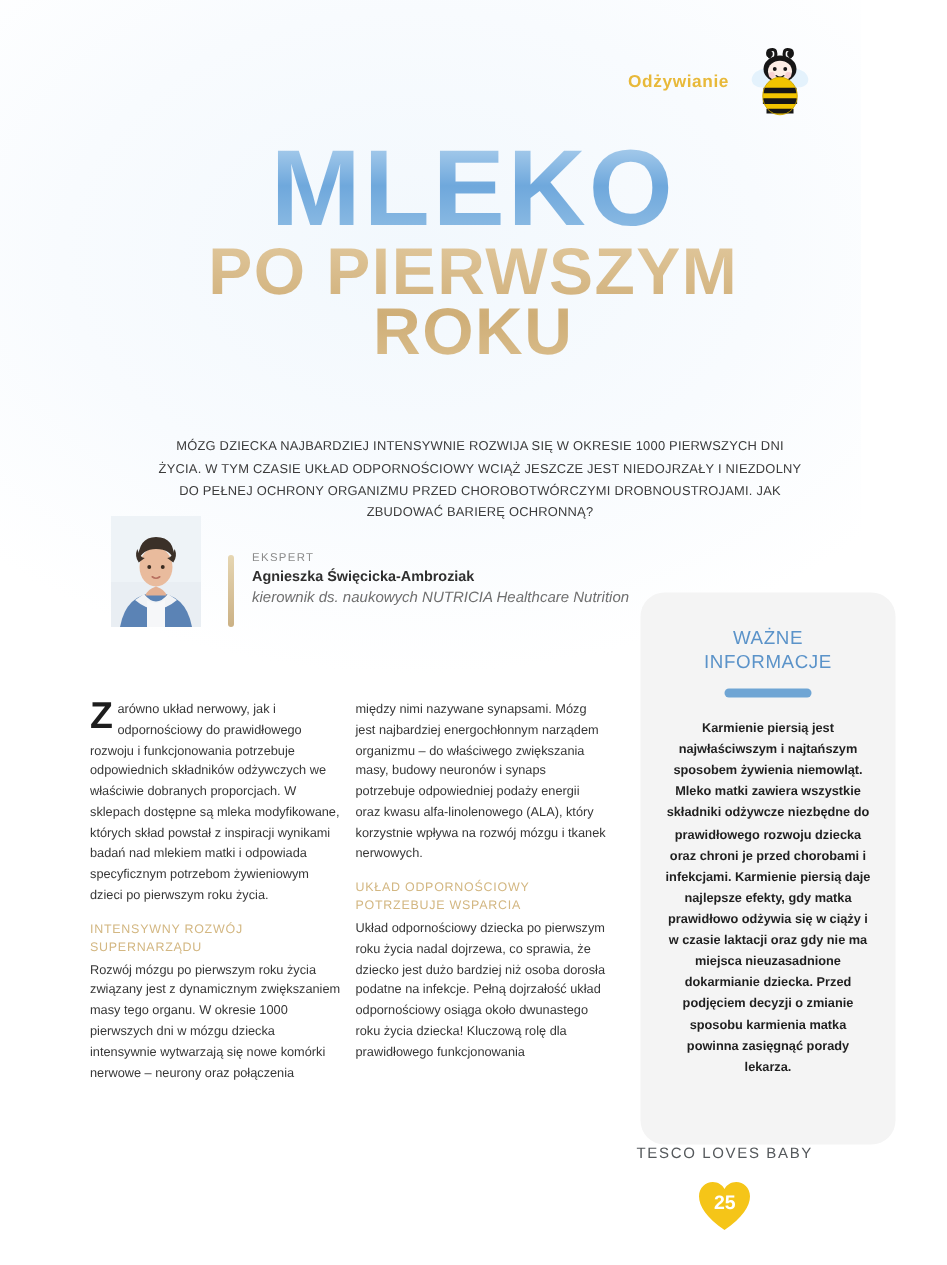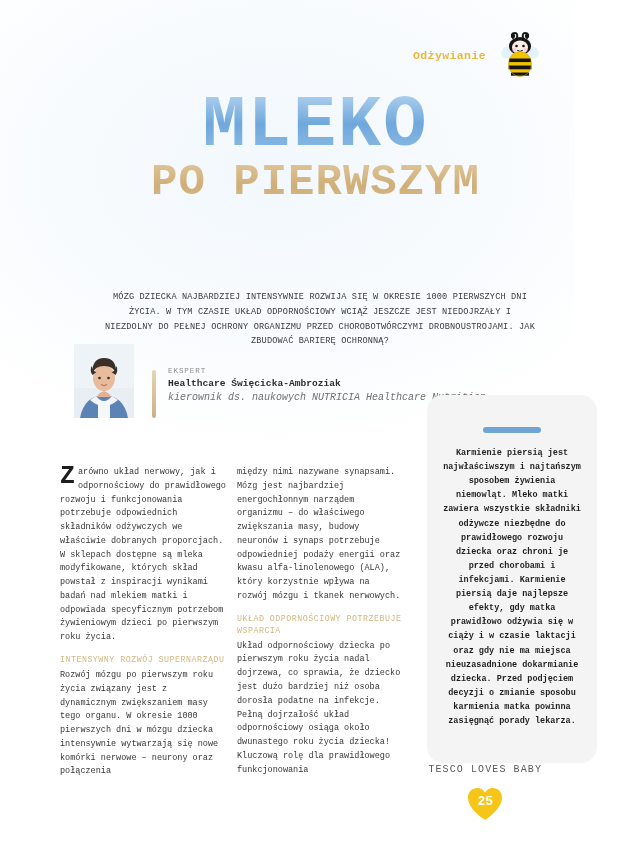--- a/index.html
+++ b/index.html
@@ -14,21 +14,20 @@
     overflow: hidden;
     position: relative;
   }
   .page {
     position: relative;
     width: 574px;
     height: 843px;
     background:
       radial-gradient(ellipse 520px 360px at 48% 20%, #f2f8fd 0%, #f8fbfe 45%, #ffffff 78%),
       linear-gradient(180deg, #fcfdfe 0%, #ffffff 55%, #ffffff 100%);
-    font-family: Liberation Mono, monospace;
   }
 
   
   .topbar {
     position: absolute;
     top: 32px;
     right: 34px;
     display: flex;
     align-items: center;
     gap: 14px;
@@ -273,20 +272,21 @@
         <path d="M11 40.5 h18 v3.2 h-18 z" fill="#161616"></path>
         <ellipse cx="20" cy="32" rx="11.5" ry="12.5" fill="none" stroke="#c9a400" stroke-width="0.6"></ellipse>
       </svg>
     </span>
   </div>
 
   <div class="headline">
     <div class="h-main">MLEKO</div>
     <div class="h-sub">
       <span>PO PIERWSZYM</span>
+      <span class="l2">ROKU</span>
     </div>
   </div>
 
   <div class="lead">MÓZG DZIECKA NAJBARDZIEJ INTENSYWNIE ROZWIJA SIĘ W OKRESIE 1000 PIERWSZYCH DNI ŻYCIA. W TYM CZASIE UKŁAD ODPORNOŚCIOWY WCIĄŻ JESZCZE JEST NIEDOJRZAŁY I NIEZDOLNY DO PEŁNEJ OCHRONY ORGANIZMU PRZED CHOROBOTWÓRCZYMI DROBNOUSTROJAMI. JAK ZBUDOWAĆ BARIERĘ OCHRONNĄ?</div>
 
   <div class="expert">
     <div class="expert-photo">
       <svg width="60" height="74" viewBox="0 0 60 74">
         <rect width="60" height="74" fill="#f3f5f7"></rect>
         <rect x="0" y="0" width="60" height="44" fill="#eef3f7"></rect>
@@ -300,40 +300,44 @@
         <path d="M41.5 31 q3 -4 1 -9 q-2 6 -5 6 z" fill="#3b3028"></path>
         <circle cx="25.5" cy="34" r="1.3" fill="#3a2c22"></circle>
         <circle cx="34.5" cy="34" r="1.3" fill="#3a2c22"></circle>
         <path d="M27.5 40.5 q2.5 2 5 0" fill="none" stroke="#b8705f" stroke-width="1.1" stroke-linecap="round"></path>
         <path d="M24 56 q6 4 12 0 l0 18 h-12 z" fill="#f6f7f9"></path>
       </svg>
     </div>
     <div class="expert-rule"></div>
     <div class="expert-text">
       <div class="expert-role">EKSPERT</div>
-      <div class="expert-name">Healthcare Święcicka-Ambroziak</div>
+      <div class="expert-name">Agnieszka Święcicka-Ambroziak</div>
       <div class="expert-aff">kierownik ds. naukowych NUTRICIA Healthcare Nutrition</div>
     </div>
   </div>
 
   <div class="col col-1">
     <p class="dropcap-para">
       <span class="dropcap">Z</span><span>arówno układ nerwowy, jak i odpornościowy do prawidłowego rozwoju i funkcjonowania potrzebuje odpowiednich składników odżywczych we właściwie dobranych proporcjach. W sklepach dostępne są mleka modyfikowane, których skład powstał z inspiracji wynikami badań nad mlekiem matki i odpowiada specyficznym potrzebom żywieniowym dzieci po pierwszym roku życia.</span>
     </p>
     <div class="subhead">INTENSYWNY ROZWÓJ SUPERNARZĄDU</div>
     <p>Rozwój mózgu po pierwszym roku życia związany jest z dynamicznym zwiększaniem masy tego organu. W okresie 1000 pierwszych dni w mózgu dziecka intensywnie wytwarzają się nowe komórki nerwowe – neurony oraz połączenia</p>
   </div>
 
   <div class="col col-2">
     <p>między nimi nazywane synapsami. Mózg jest najbardziej energochłonnym narządem organizmu – do właściwego zwiększania masy, budowy neuronów i synaps potrzebuje odpowiedniej podaży energii oraz kwasu alfa-linolenowego (ALA), który korzystnie wpływa na rozwój mózgu i tkanek nerwowych.</p>
     <div class="subhead">UKŁAD ODPORNOŚCIOWY POTRZEBUJE WSPARCIA</div>
     <p>Układ odpornościowy dziecka po pierwszym roku życia nadal dojrzewa, co sprawia, że dziecko jest dużo bardziej niż osoba dorosła podatne na infekcje. Pełną dojrzałość układ odpornościowy osiąga około dwunastego roku życia dziecka! Kluczową rolę dla prawidłowego funkcjonowania</p>
   </div>
 
   <aside class="infobox">
+    <div class="infobox-title">
+      <div>WAŻNE</div>
+      <div>INFORMACJE</div>
+    </div>
     <div class="infobox-divider"></div>
     <div class="infobox-body">Karmienie piersią jest najwłaściwszym i najtańszym sposobem żywienia niemowląt. Mleko matki zawiera wszystkie składniki odżywcze niezbędne do prawidłowego rozwoju dziecka oraz chroni je przed chorobami i infekcjami. Karmienie piersią daje najlepsze efekty, gdy matka prawidłowo odżywia się w ciąży i w czasie laktacji oraz gdy nie ma miejsca nieuzasadnione dokarmianie dziecka. Przed podjęciem decyzji o zmianie sposobu karmienia matka powinna zasięgnąć porady lekarza.</div>
   </aside>
 
   <div class="footer">
     <span class="footer-brand">TESCO LOVES BABY</span>
     <span class="pagebadge">
       <svg width="36" height="34" viewBox="0 0 36 34">
         <path d="M18 33 C6 25 1 17 1 10.5 C1 4.8 5.4 1 10.2 1 C13.6 1 16.5 2.9 18 5.6 C19.5 2.9 22.4 1 25.8 1 C30.6 1 35 4.8 35 10.5 C35 17 30 25 18 33 Z" fill="#f5c518"></path>
       </svg>

